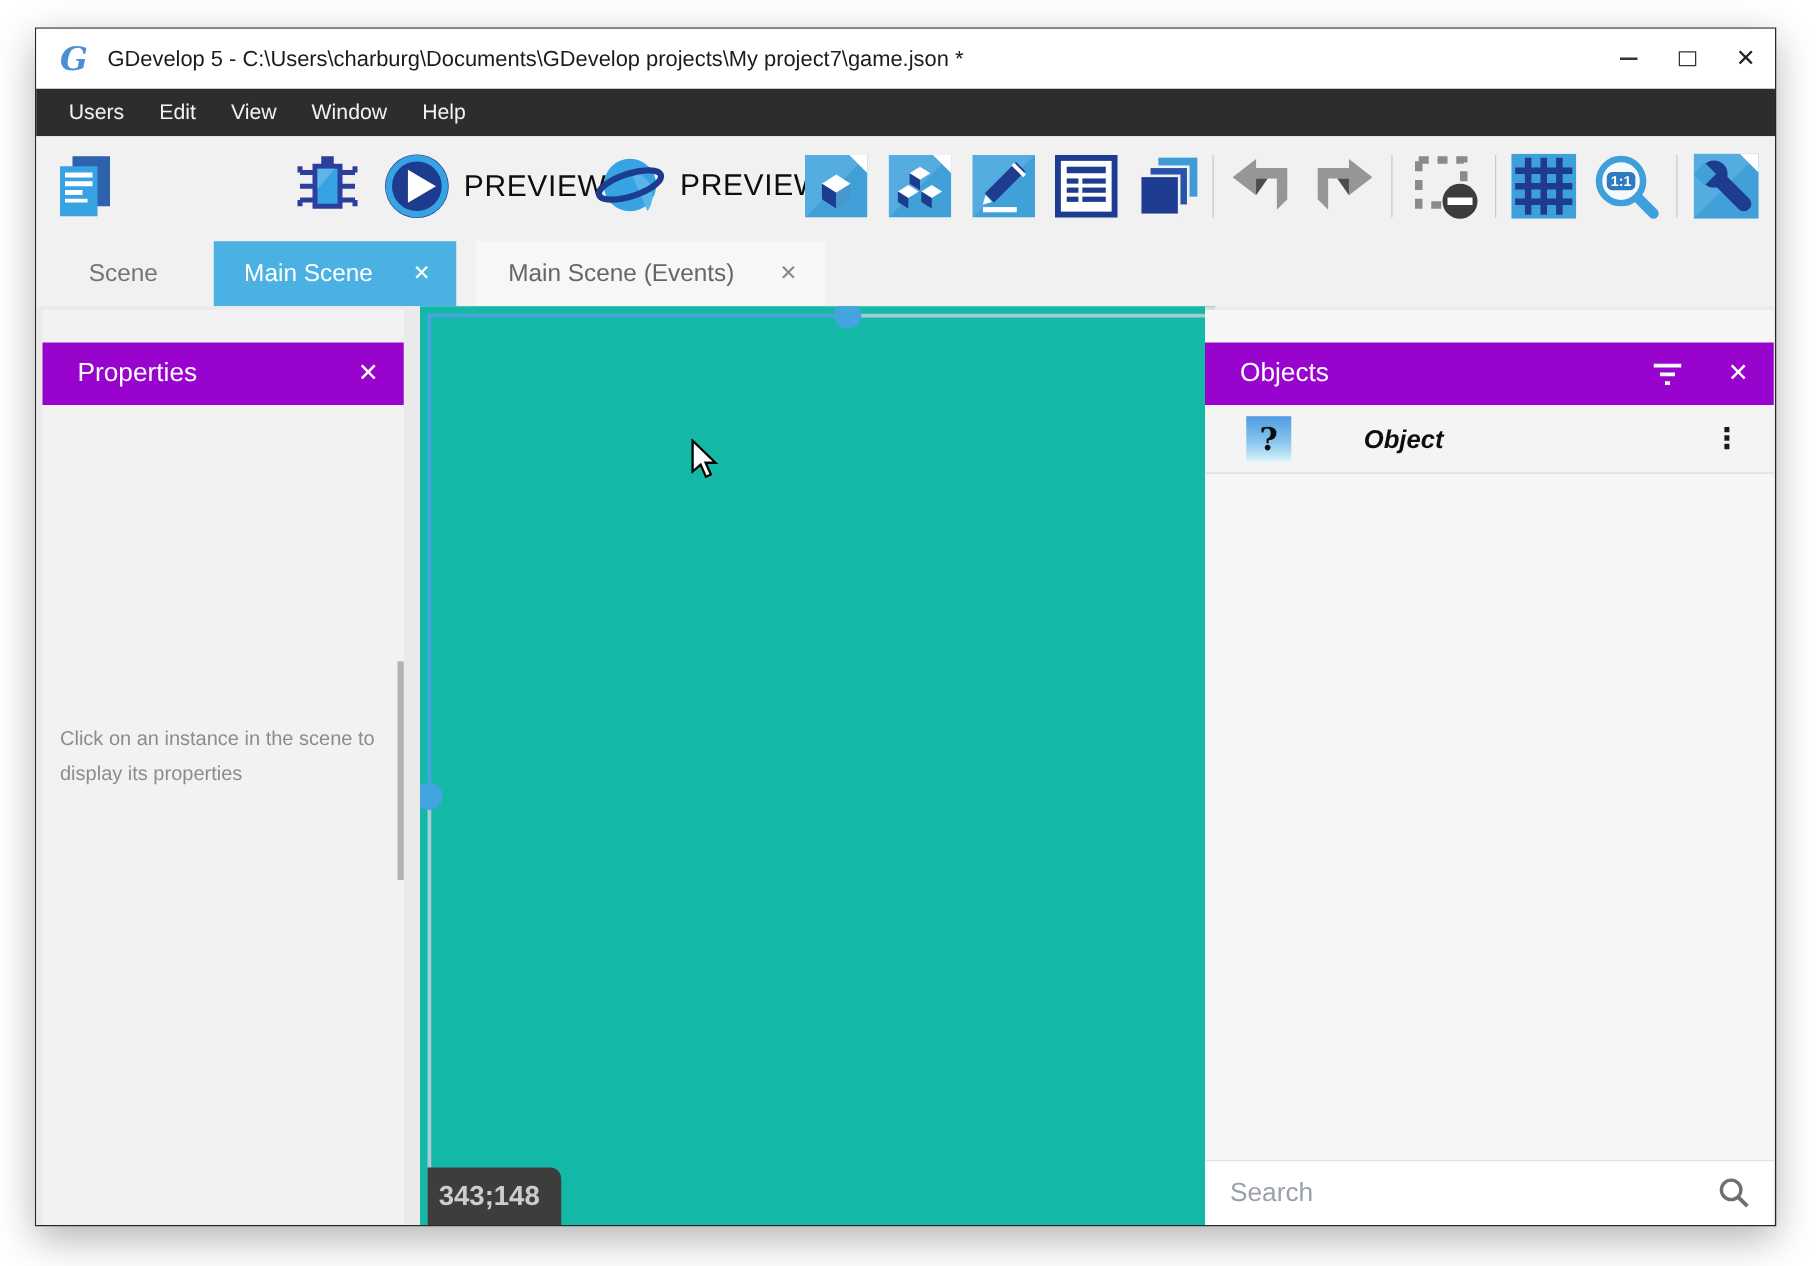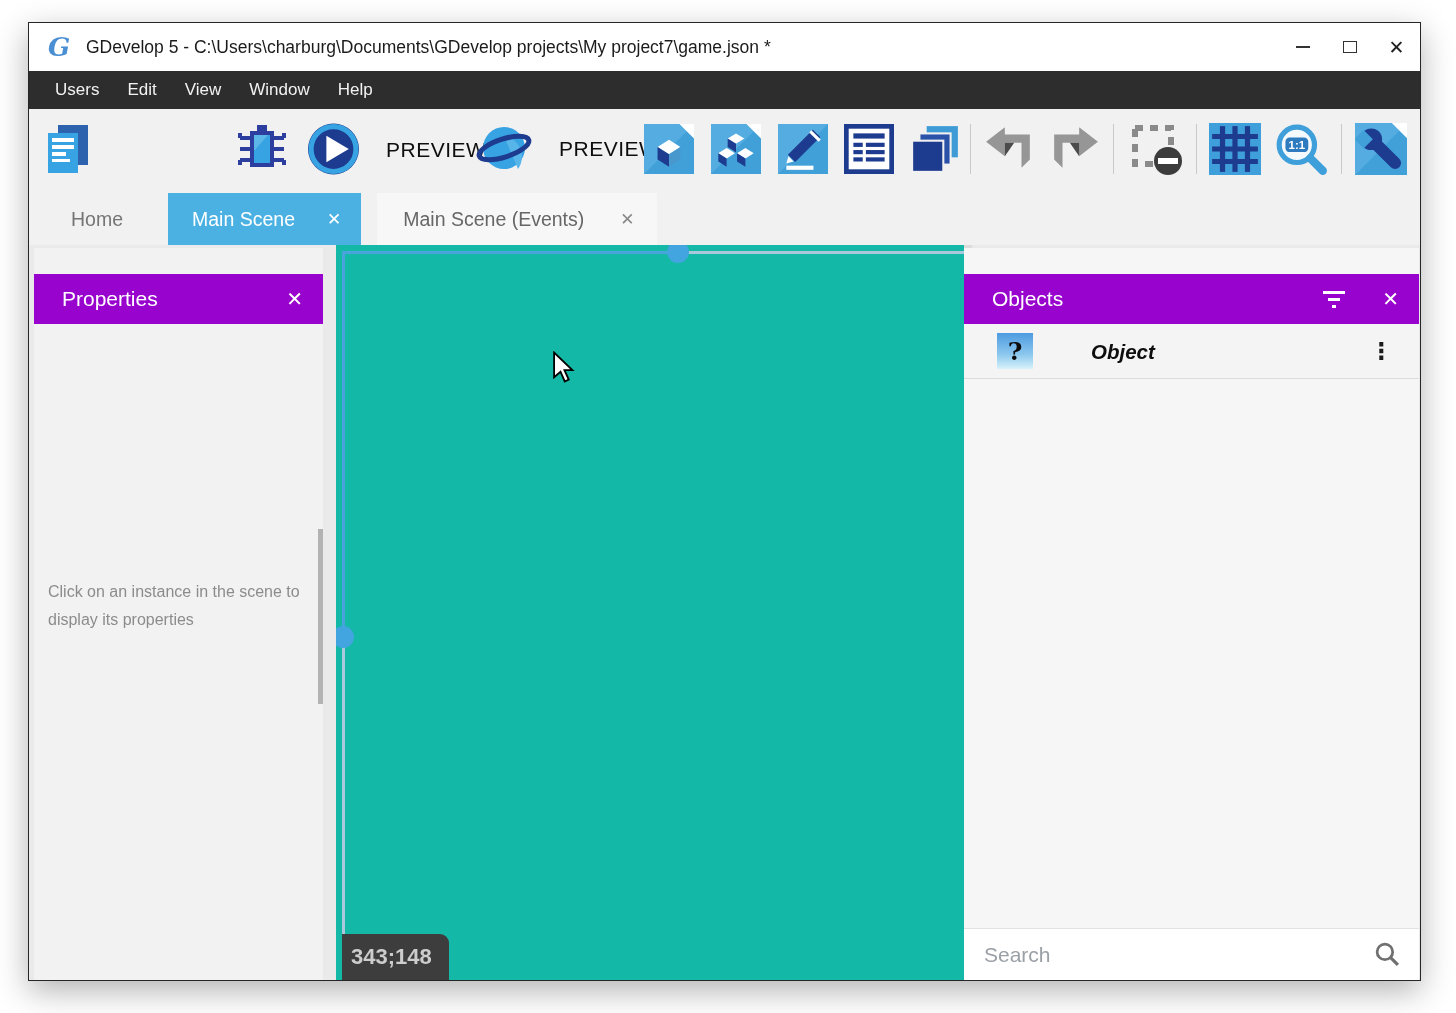--- a/index.html
+++ b/index.html
@@ -24,21 +24,21 @@
   .min-glyph { width:14px; height:2px; background:#333; }
   .max-glyph { width:14px; height:12px; border:1.6px solid #333; }
   .close-glyph { font-size:19px; color:#222; font-weight:400; line-height:1; }
   
   .menubar { height:38px; background:#2d2d2d; display:flex; align-items:center; padding-left:13px; }
   .menu-item { color:#f2f2f2; font-size:17px; padding:0 14px; line-height:38px; }
   .menu-item:first-child { padding-left:13px; }
   
   .toolbar { height:80px; position:relative; background:#f1f1f1; }
   .tb { position:absolute; top:50%; transform:translateY(-50%); display:flex; align-items:center; }
-  .tb-label { font-size:21px; color:#0e0e0e; margin-left:26px; letter-spacing:.5px; white-space:nowrap; }
+  .tb-label { font-size:24px; color:#0e0e0e; margin-left:11px; letter-spacing:.5px; white-space:nowrap; }
   .sep { position:absolute; top:15px; bottom:15px; width:1px; background:#c9c9c9; }
   
   .tabbar { height:56px; background:#f1f1f1; display:flex; align-items:flex-end; padding-left:12px; }
   .tab { height:52px; display:flex; align-items:center; font-size:19.5px; white-space:nowrap; }
   .tab-home { padding:0 30px; color:#757575; }
   .tab-active { background:#4bb1e3; color:#ffffff; padding:0 20px 0 24px; margin-left:15px; }
   .tab-active .tab-close { color:#fff; margin-left:32px; font-size:17px; }
   .tab-events { background:#f7f7f7; color:#666; padding:0 22px 0 26px; margin-left:16px; }
   .tab-events .tab-close { color:#8a8a8a; margin-left:36px; font-size:17px; }
   
@@ -300,21 +300,21 @@
         <polygon points="34,0 48,0 48,14" fill="#ffffff"></polygon>
         <line x1="17" y1="17" x2="37" y2="37" stroke="#1d3b8f" stroke-width="11" stroke-linecap="round"></line>
         <circle cx="15" cy="15" r="10" fill="#1d3b8f"></circle>
         <rect x="2" y="9" width="12" height="12" fill="#41a0d8" transform="rotate(45 8 15)"></rect>
       </svg>
     </div>
   </div>
 
   <div class="tabbar">
     <div class="tab tab-home">
-      <span>Home</span>
+      <span>Scene</span>
     </div>
     <div class="tab tab-active">
       <span>Main Scene</span>
       <span class="tab-close">✕</span>
     </div>
     <div class="tab tab-events">
       <span>Main Scene (Events)</span>
       <span class="tab-close">✕</span>
     </div>
   </div>

